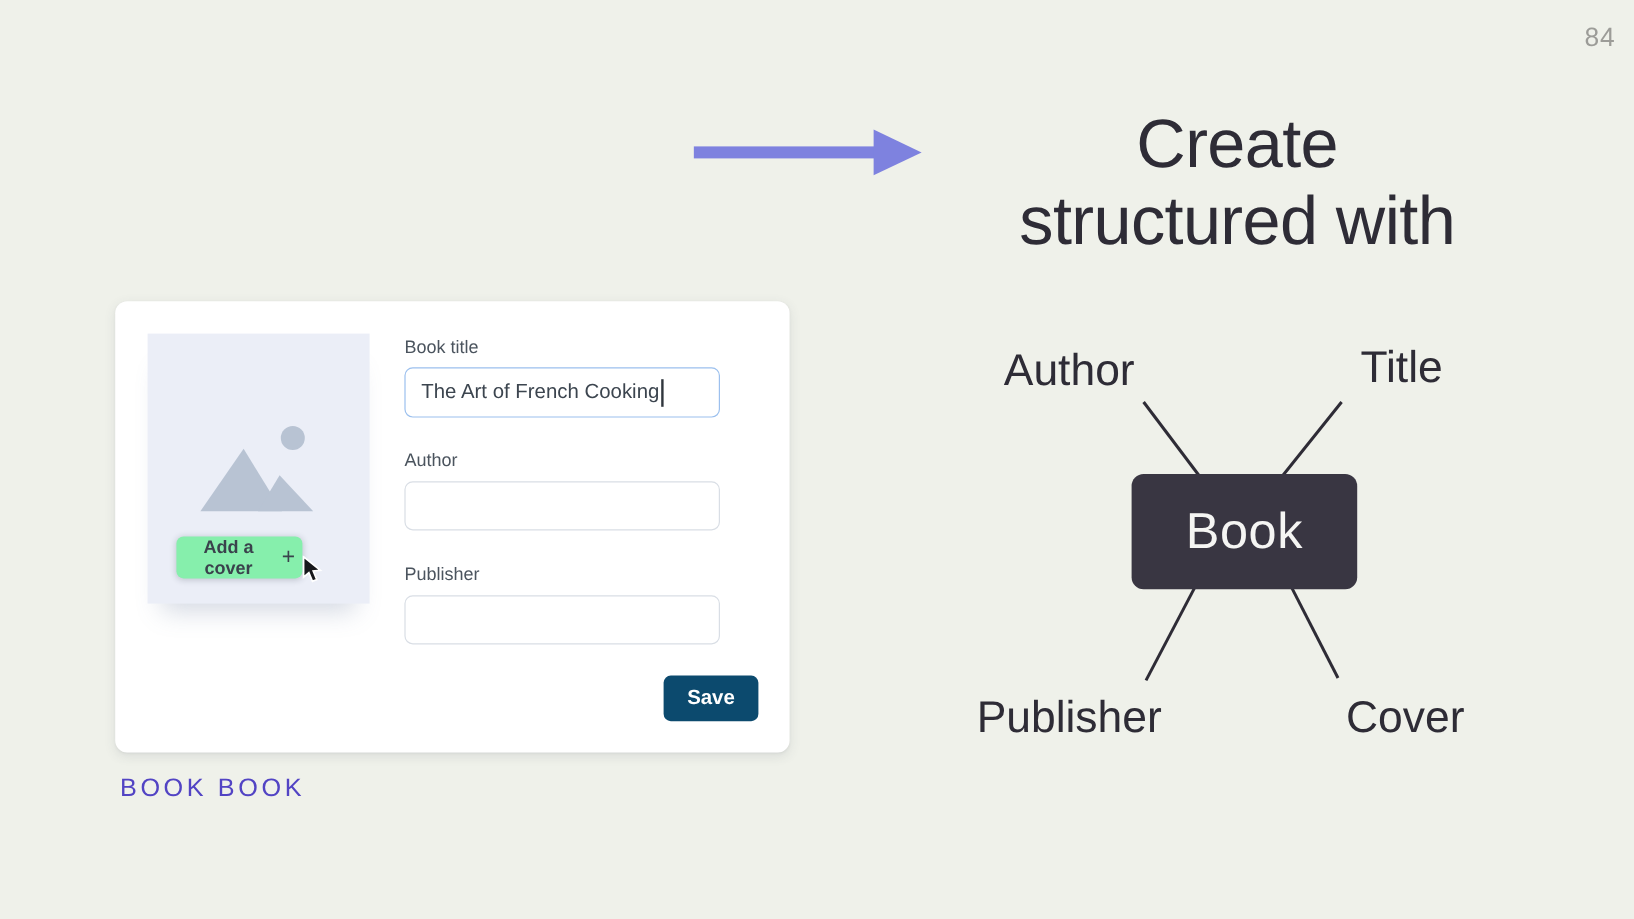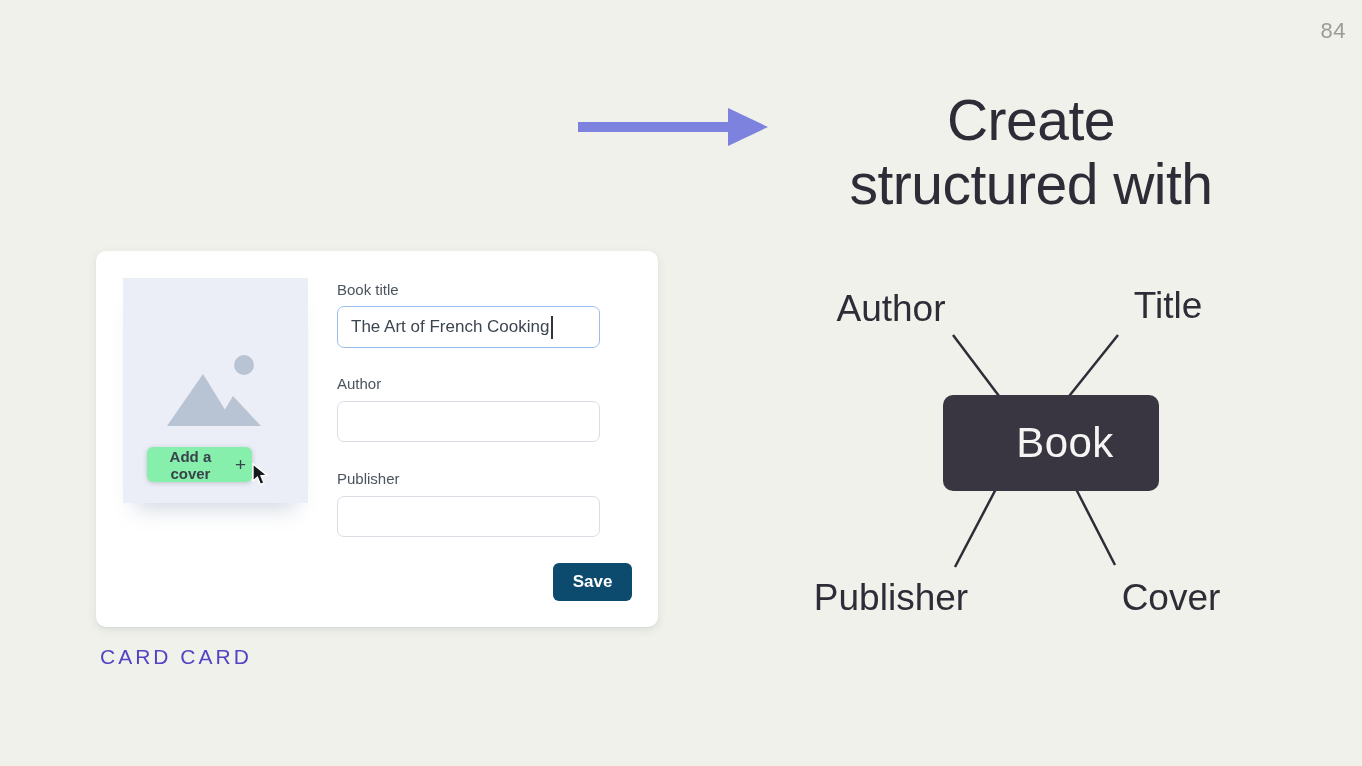--- a/index.html
+++ b/index.html
@@ -80,21 +80,21 @@
     position:absolute;left:100px;top:645px;
     font-size:21px;font-weight:500;letter-spacing:3px;color:#5244c4;
   }
 
   
   .diagram-lines{position:absolute;left:0;top:0;pointer-events:none;}
   .node{
     position:absolute;left:943px;top:395px;width:188px;height:96px;
     background:#393642;border-radius:10px;
     display:flex;align-items:center;justify-content:center;
-    font-size:42px;font-weight:500;color:#f5f5f3;letter-spacing:.5px;padding-left:28px;
+    font-size:42px;font-weight:500;color:#f5f5f3;letter-spacing:.5px;
   }
   .diagram-label{
     position:absolute;transform:translate(-50%,-50%);
     font-size:37px;font-weight:500;color:#2e2c36;white-space:nowrap;
   }
   .dl-author{left:891px;top:309px;}
   .dl-title{left:1168px;top:306px;}
   .dl-publisher{left:891px;top:598px;}
   .dl-cover{left:1171px;top:598px;}
 </style>
@@ -143,21 +143,21 @@
 
     <div class="field-label lbl-author">Author</div>
     <input class="input in-author" type="text" value="" style="">
 
     <div class="field-label lbl-pub">Publisher</div>
     <input class="input in-pub" type="text" value="" style="">
 
     <button class="save-btn">Save</button>
   </div>
 
-  <div class="caption">CARD CARD</div>
+  <div class="caption">BOOK BOOK</div>
 
   <svg class="diagram-lines" width="1362" height="766" viewBox="0 0 1362 766">
     <line x1="953" y1="335" x2="1002" y2="400" stroke="#2e2c36" stroke-width="2.5"></line>
     <line x1="1118" y1="335" x2="1066" y2="400" stroke="#2e2c36" stroke-width="2.5"></line>
     <line x1="997" y1="487" x2="955" y2="567" stroke="#2e2c36" stroke-width="2.5"></line>
     <line x1="1075" y1="487" x2="1115" y2="565" stroke="#2e2c36" stroke-width="2.5"></line>
   </svg>
 
   <div class="node">Book</div>
 

